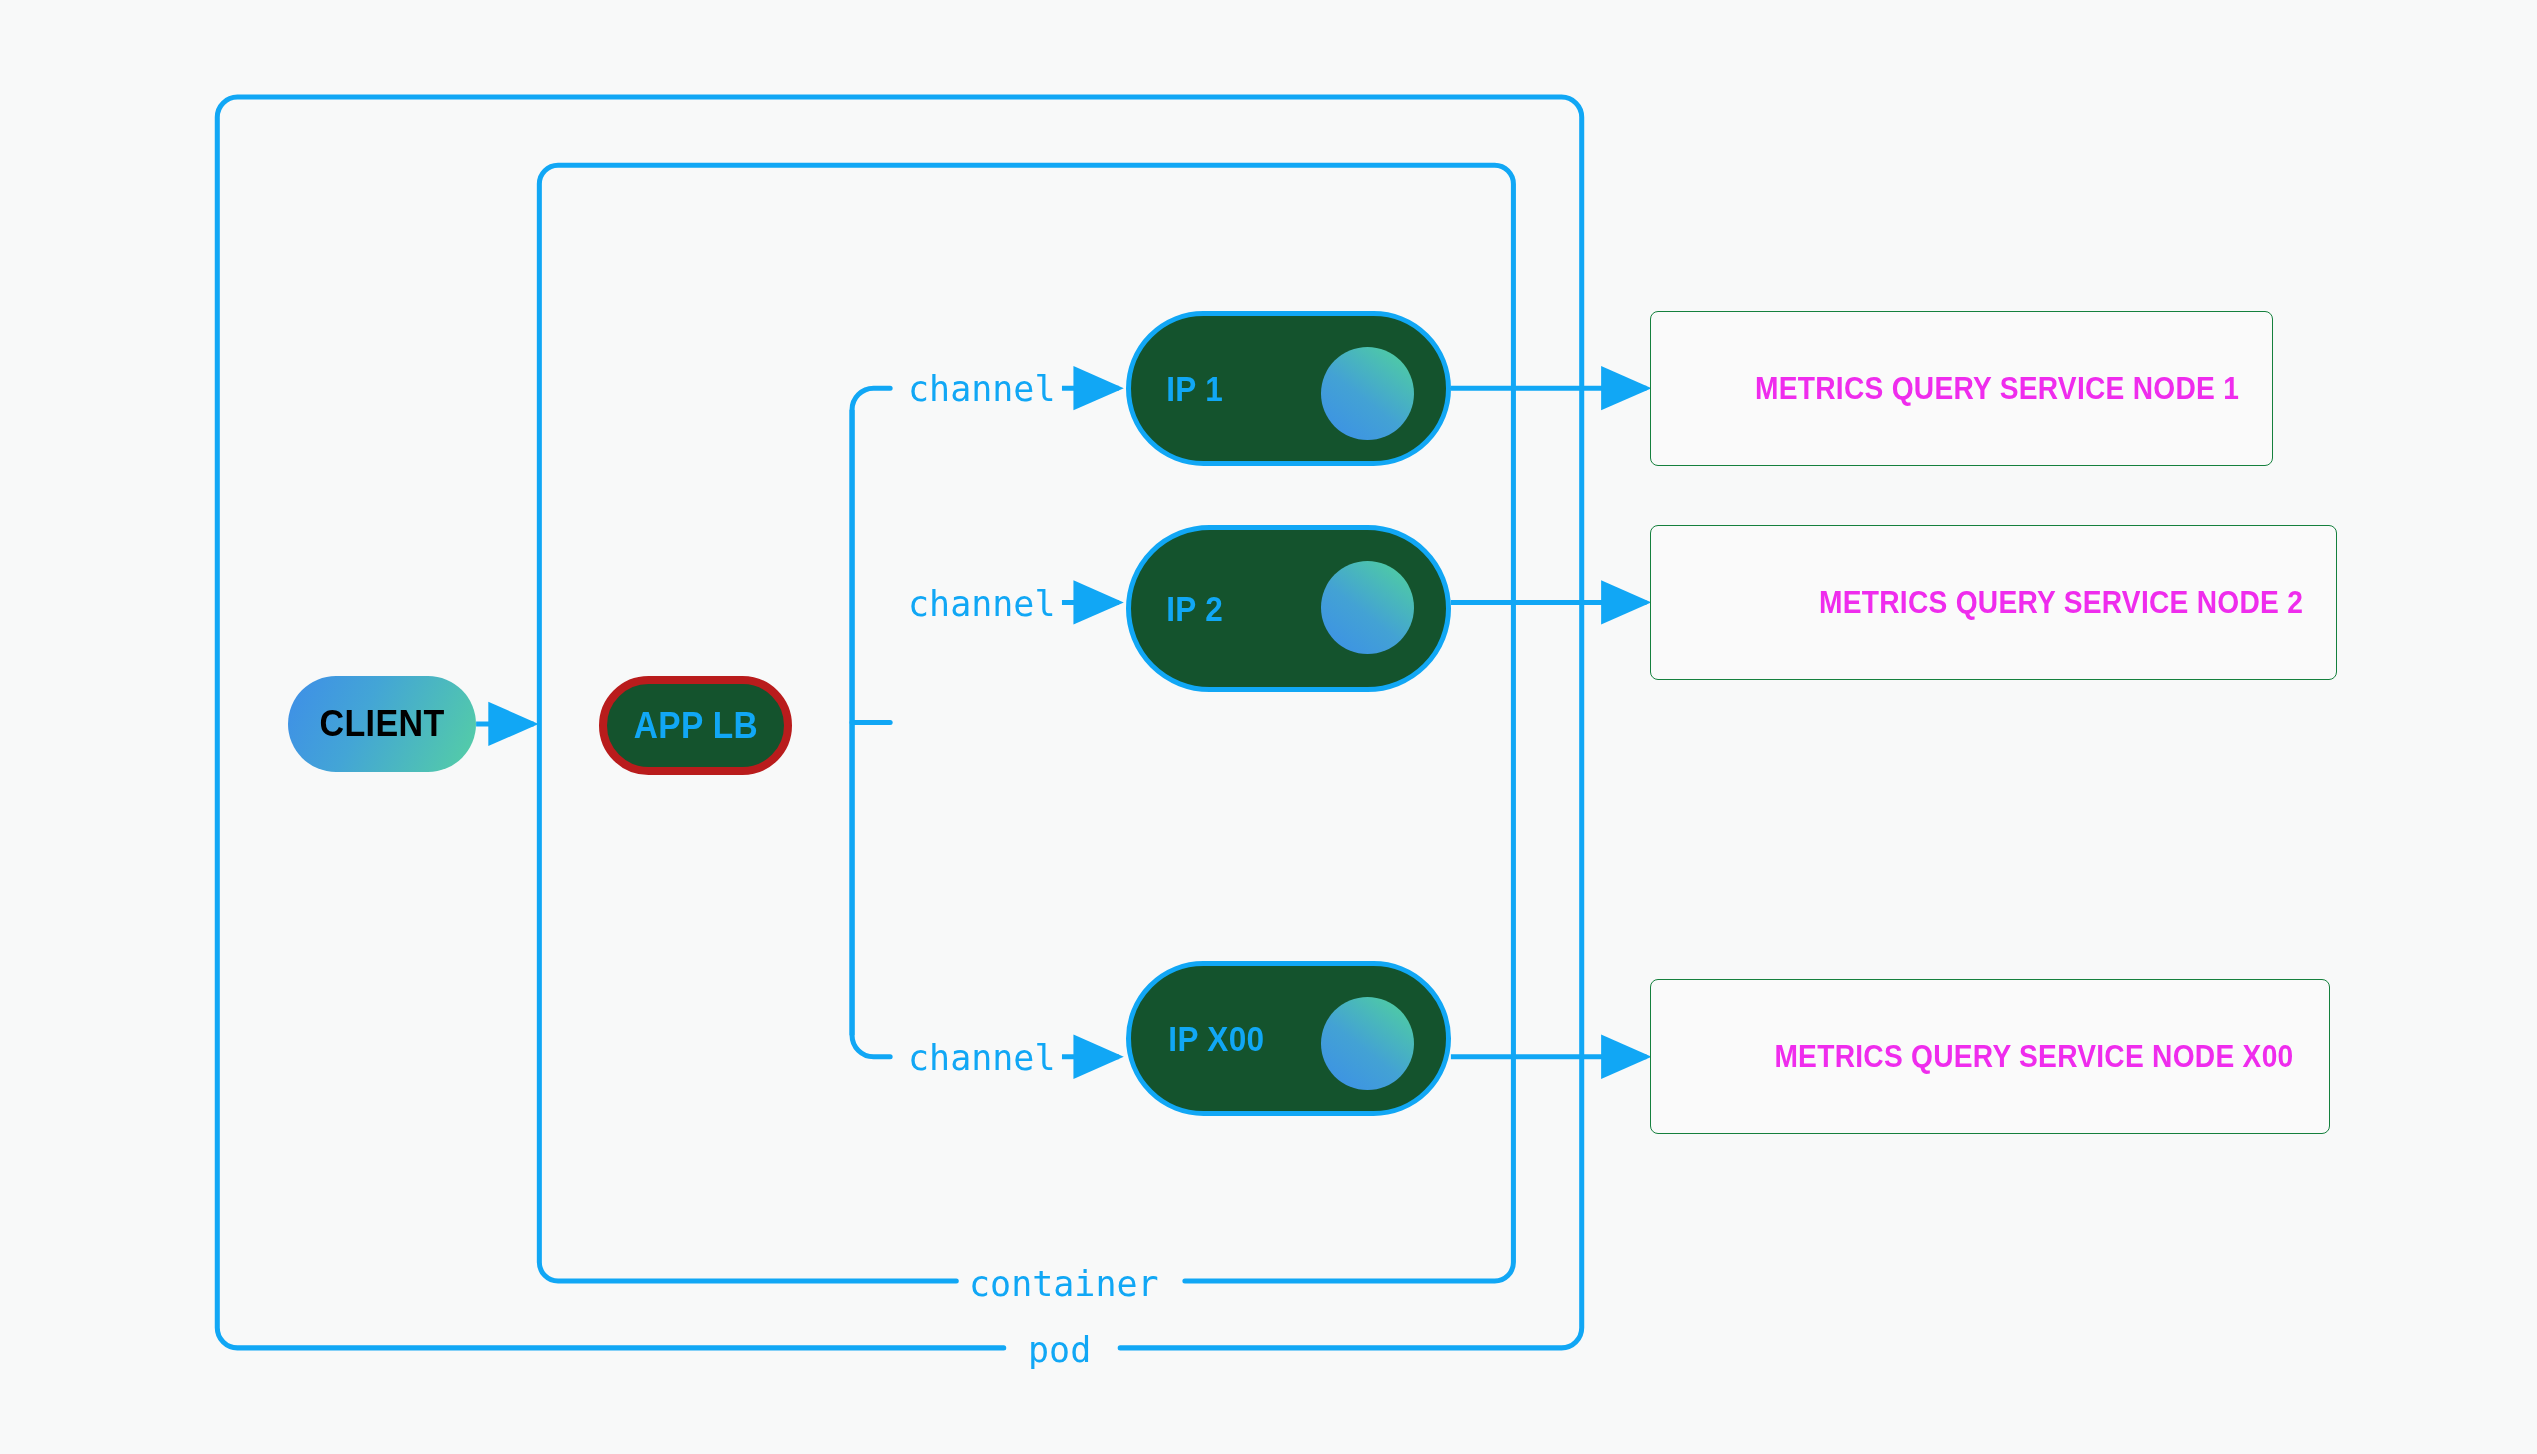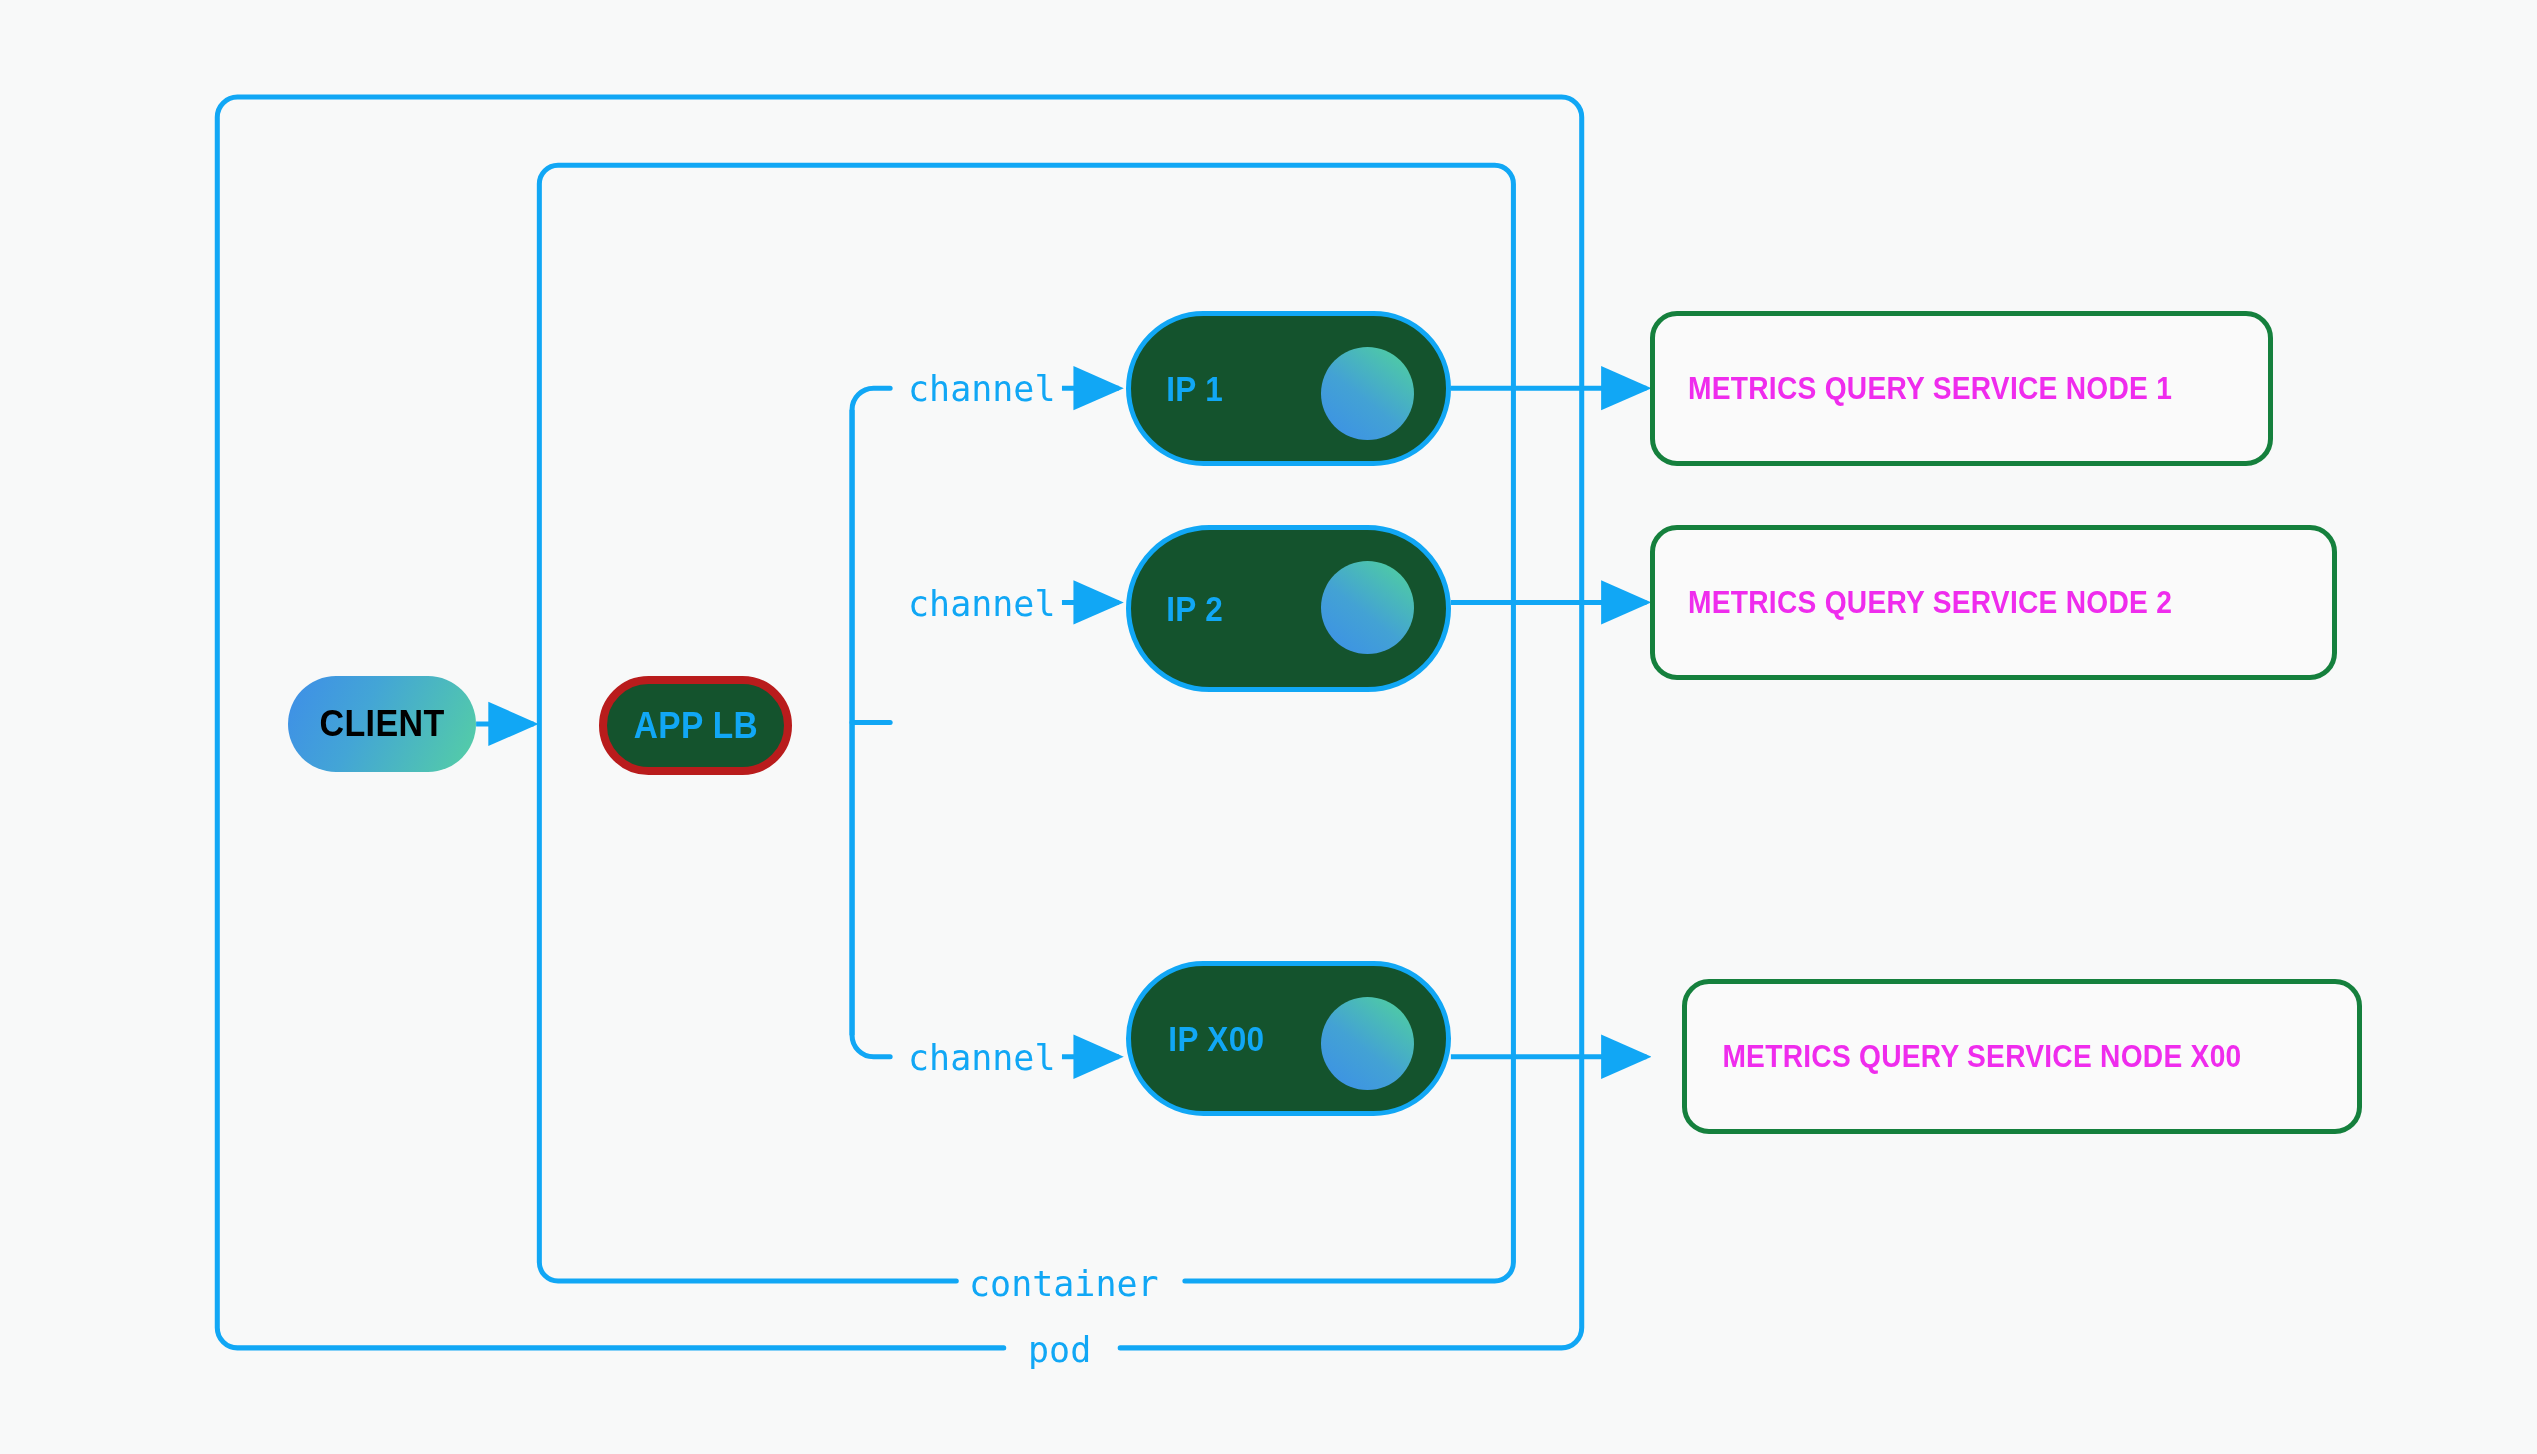--- a/index.html
+++ b/index.html
@@ -78,23 +78,23 @@
     letter-spacing: 0.4px;
     margin-left: 32px;
     transform: scaleX(0.9);
   }
   .ip-dot {
     position: absolute;
     border-radius: 50%;
     background: linear-gradient(38deg, #3b8fe8 0%, #43a2d4 45%, #51d49a 100%);
   }
   .metrics-box {
-    border: 5px solid #15803d;
-    border-radius: 27px;
-    justify-content: flex-start;
+    border: 1px solid #15803d;
+    border-radius: 8px;
+    justify-content: flex-end;
     background: #fafafa;
   }
   .metrics-box .label {
     color: #ef2ced;
     font-weight: 700;
     font-size: 32px;
     font-stretch: condensed;
     letter-spacing: 0.3px;
     white-space: nowrap;
     transform: scaleX(0.88);
@@ -166,18 +166,18 @@
   </div>
 
   <div class="node-box metrics-box" style="left:1650px; top:311px; width:623px; height:155px;">
     <span class="label">METRICS QUERY SERVICE NODE 1</span>
   </div>
 
   <div class="node-box metrics-box" style="left:1650px; top:525px; width:687px; height:155px;">
     <span class="label">METRICS QUERY SERVICE NODE 2</span>
   </div>
 
-  <div class="node-box metrics-box" style="left:1650px; top:979px; width:680px; height:155px;margin-left:32px;">
+  <div class="node-box metrics-box" style="left:1650px; top:979px; width:680px; height:155px;">
     <span class="label">METRICS QUERY SERVICE NODE X00</span>
   </div>
 
 </div>
 
 
 </body></html>

